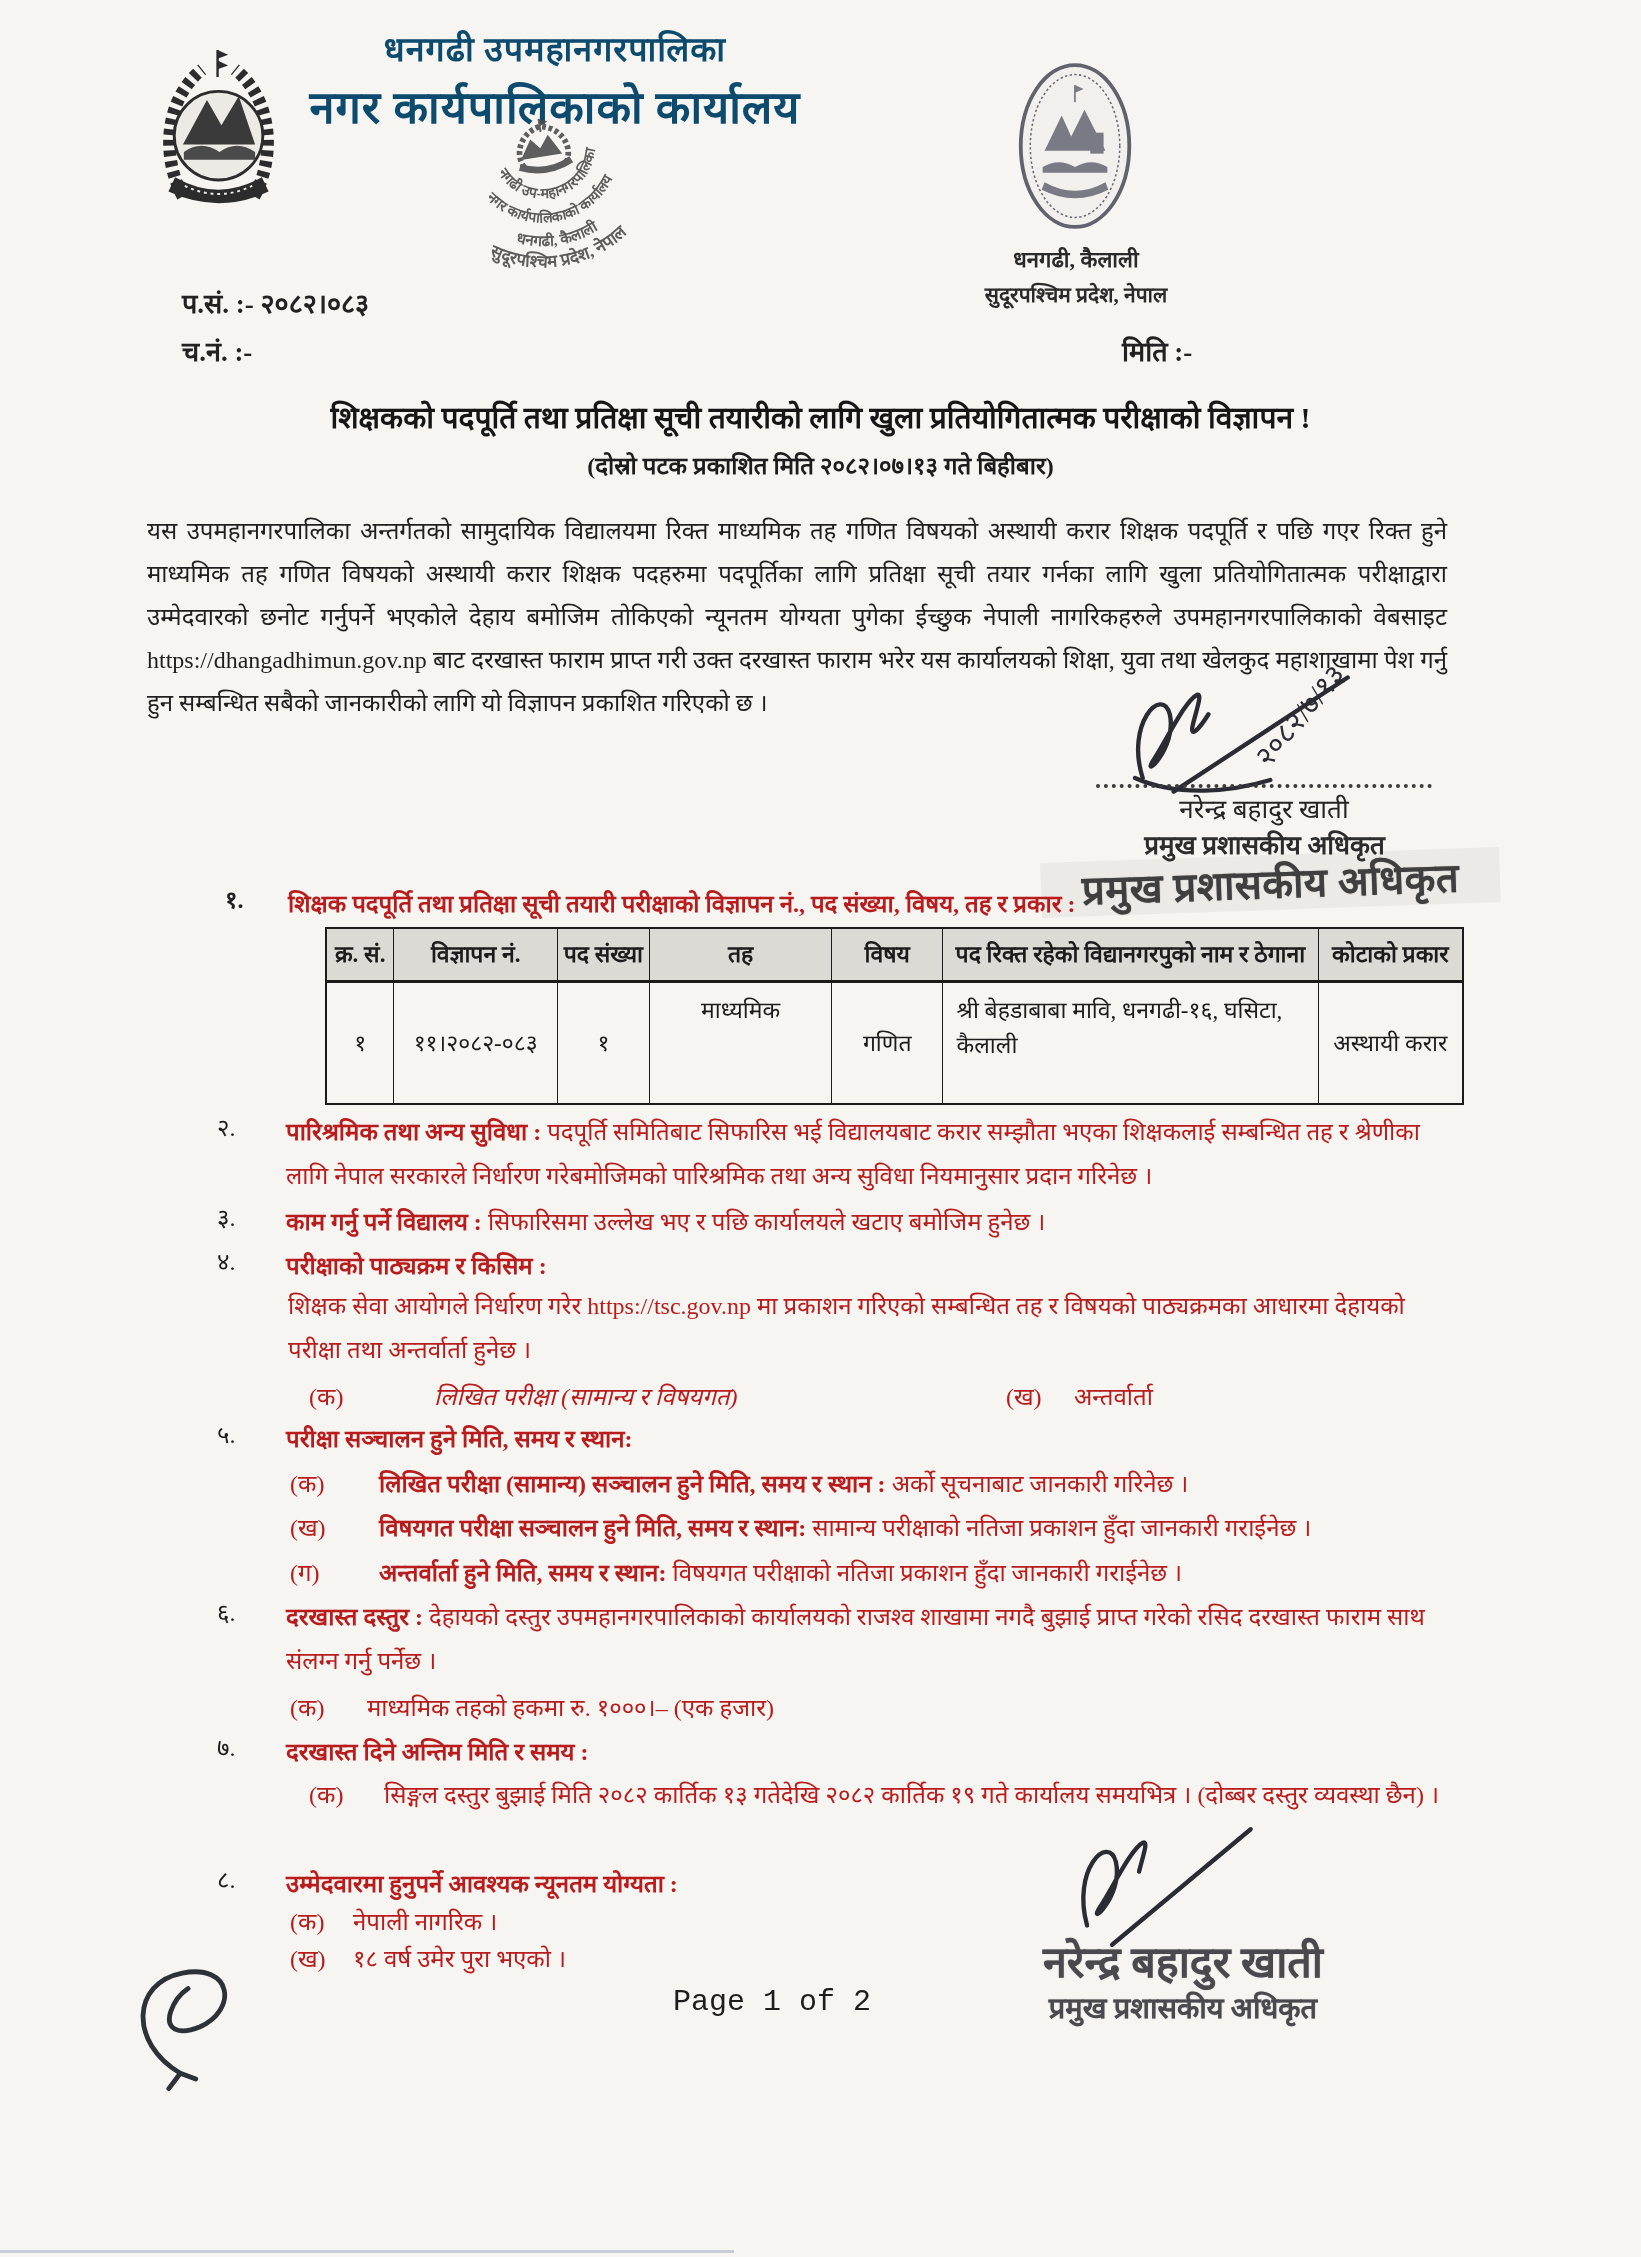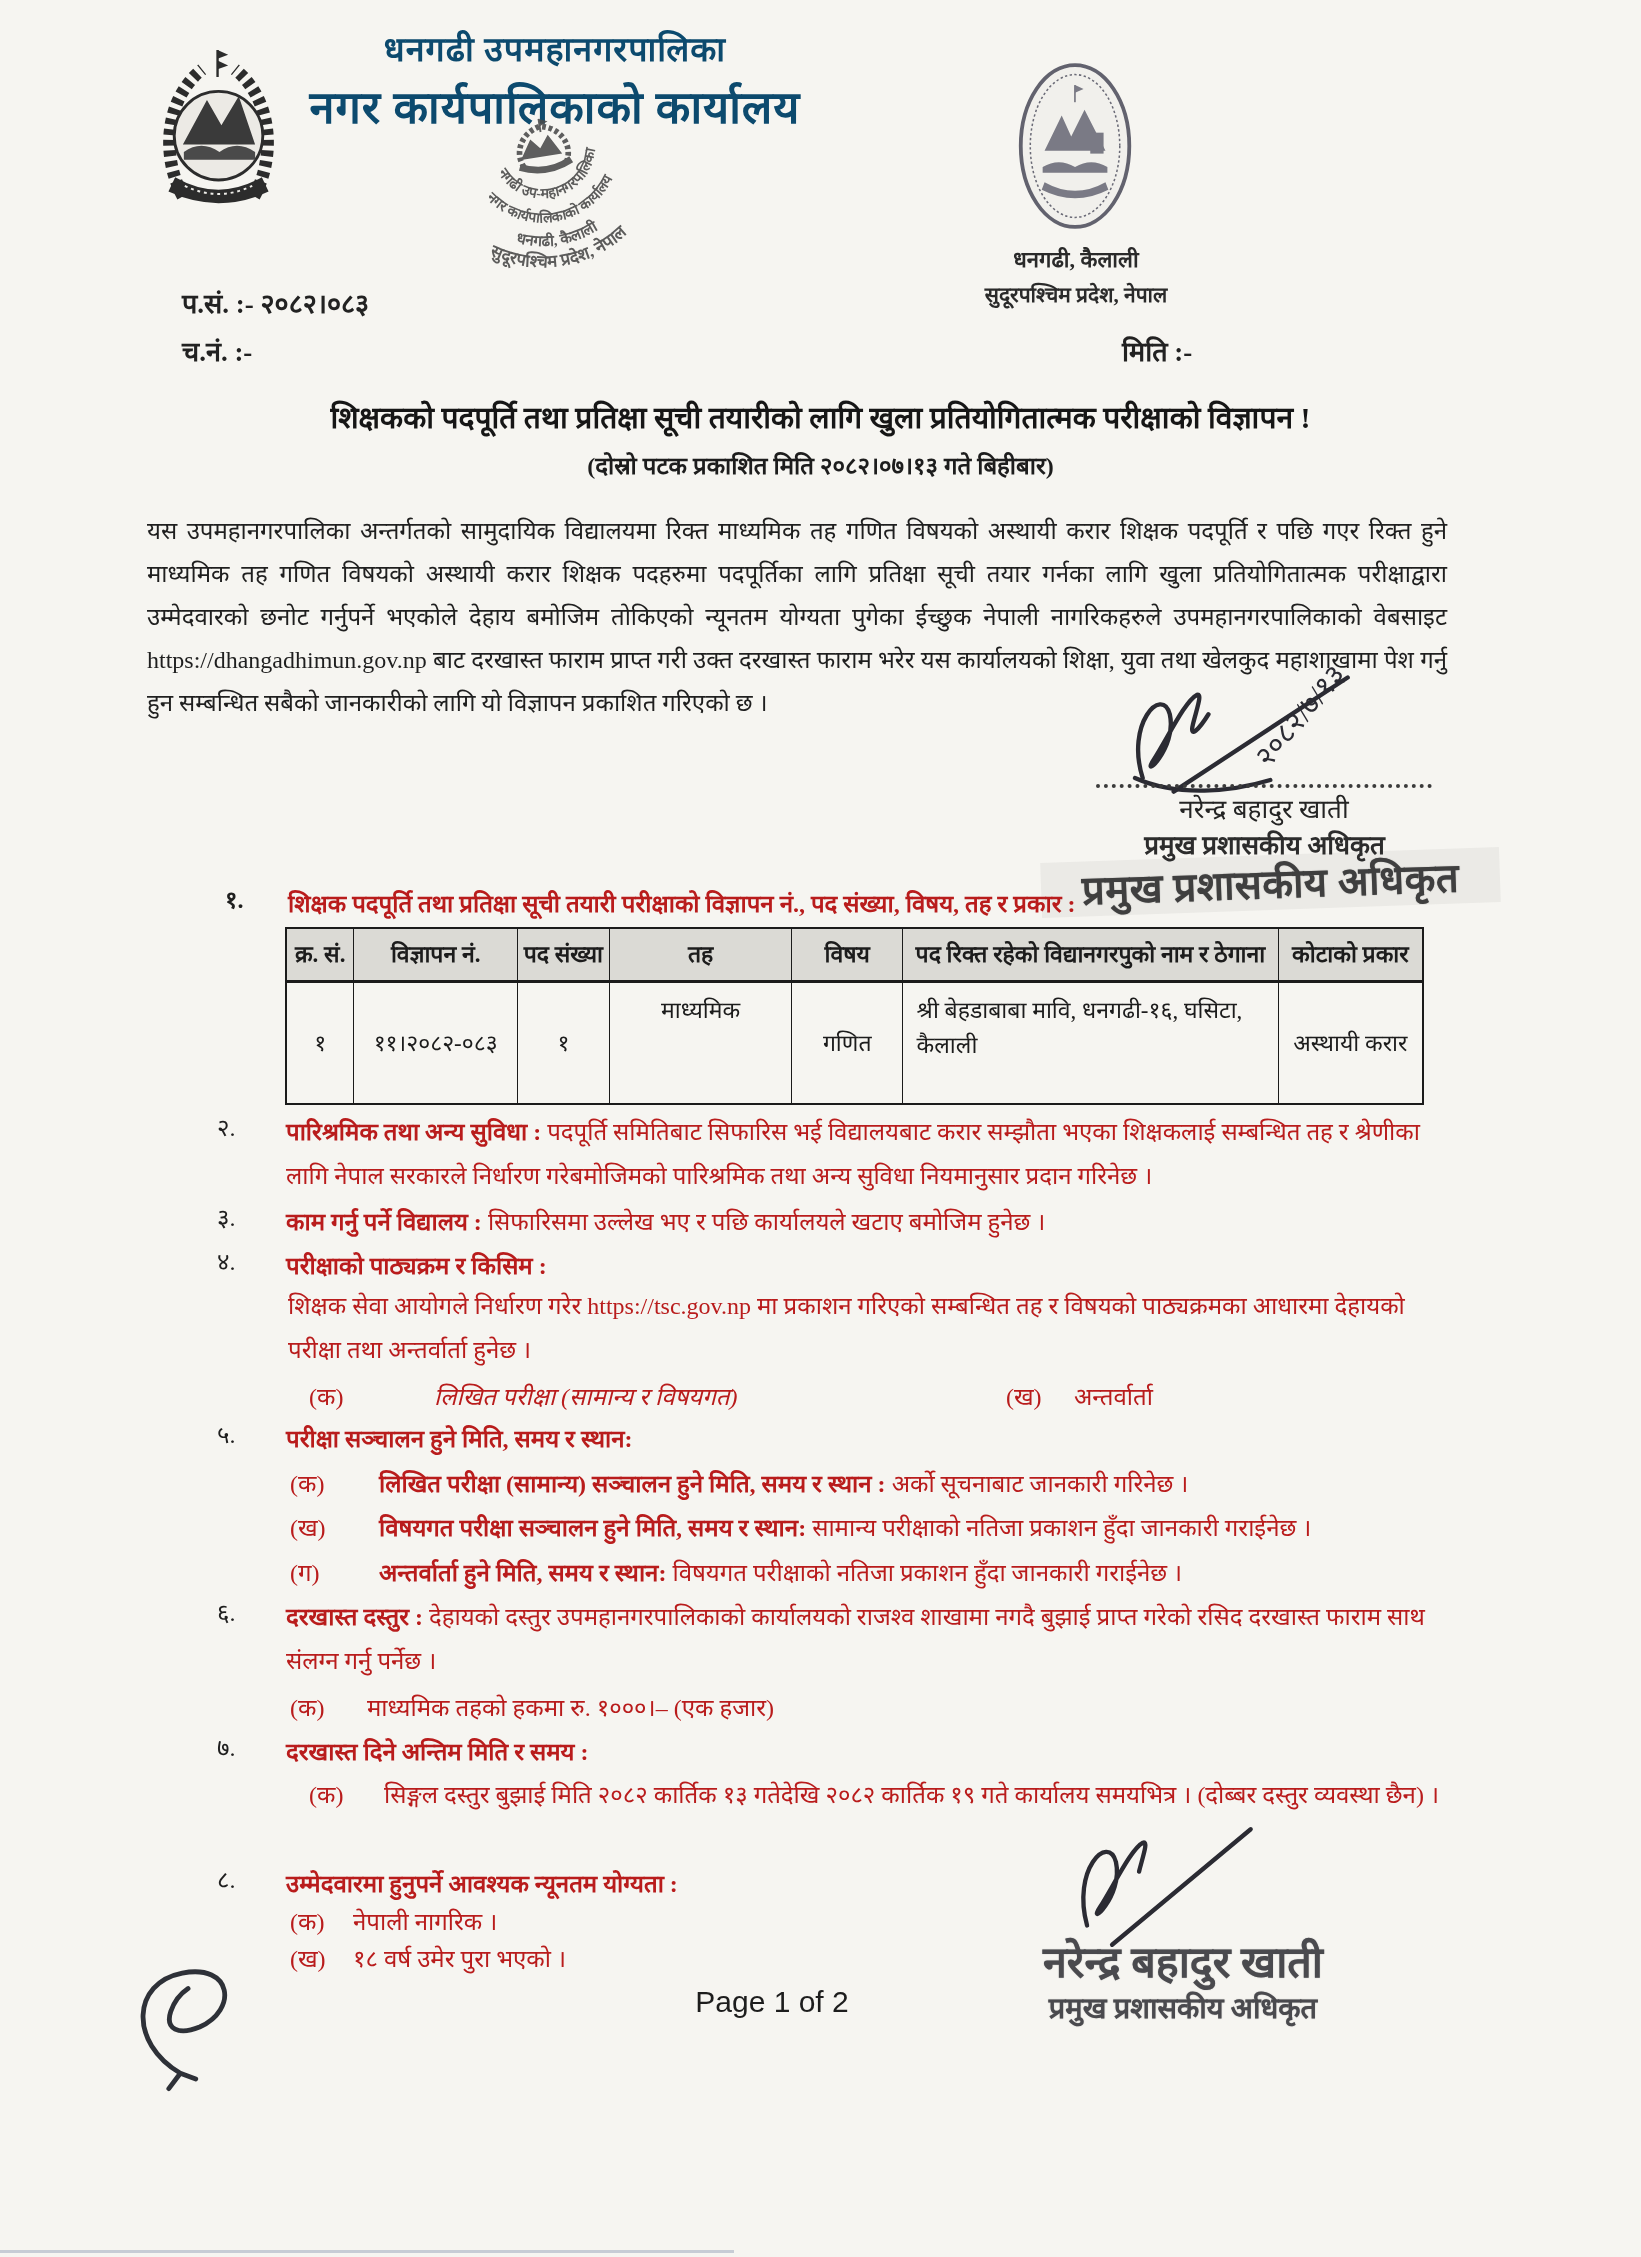--- a/index.html
+++ b/index.html
@@ -41,21 +41,21 @@
   #cao-stamp{left:1041px;top:855px;width:459px;text-align:center;font-size:40px;font-weight:800;
     color:#3f3f3f;transform:rotate(-2deg);letter-spacing:0.5px;background:rgba(70,70,70,.06);
     text-shadow:0 0 1px rgba(60,60,60,.6);}
 
   
   .inum{font-size:24px;color:#1f1f1f;}
   .itext{font-size:24px;line-height:44px;color:#b91c1c;}
   #item1-num{left:225px;top:882px;font-weight:700;}
   #item1-text{left:288px;top:882px;font-weight:700;}
   #vtable{left:285px;top:927px;width:1139px;border-collapse:collapse;font-size:23px;color:#1c1c1c;}
-  #vtable,#vtable th,#vtable td{border:1.9px solid #1b1b1b;}
+  #vtable,#vtable th,#vtable td{border:1.9px solid #1b1b1b;margin-left:40px;}
   #vtable{border-width:2.9px;}
   #vtable thead th{background:#dbdad5;font-weight:700;padding:9.7px 3.9px;line-height:32px;border-bottom-width:3.9px;}
   #vtable tbody td{height:104px;padding:5.8px 7.7px;text-align:center;vertical-align:middle;line-height:35px;}
   #vtable td.va-top{vertical-align:top;padding-top:9.7px;}
   #vtable td.ta-left{text-align:left;padding-left:13.5px;}
 
   
   #item2-num{left:217px;top:1110px;}  #item2-text{left:286px;top:1110px;width:1159px;}
   #item3-num{left:217px;top:1200px;}  #item3-text{left:286px;top:1200px;width:1159px;}
   #item4-num{left:217px;top:1244px;}  #item4-text{left:286px;top:1244px;width:1159px;}
@@ -70,21 +70,21 @@
   #item6-ka-label{left:290px;top:1686px;} #item6-ka-text{left:367px;top:1686px;}
   #item7-num{left:217px;top:1730px;}  #item7-text{left:286px;top:1730px;width:1159px;}
   #item7-ka-label{left:309px;top:1773px;} #item7-ka-text{left:384px;top:1773px;width:1057px;}
   #item8-num{left:217px;top:1862px;}  #item8-text{left:286px;top:1862px;width:1159px;}
   #item8-ka-label{left:290px;top:1900px;} #item8-ka-text{left:353px;top:1900px;}
   #item8-kha-label{left:290px;top:1937px;} #item8-kha-text{left:353px;top:1937px;font-family:Liberation Serif, serif;}
 
   
   #scribble{left:111px;top:1950px;width:183px;height:154px;}
   #page-num{left:579px;top:1985px;width:386px;text-align:center;font-size:30px;color:#1d1d1d;
-    font-family:Liberation Sans, sans-serif;}
+    font-family:Liberation Mono, monospace;}
   #sig2{left:1048px;top:1810px;width:261px;height:154px;}
   #footer-name{left:961px;top:1931px;width:444px;text-align:center;font-size:43px;font-weight:800;
     color:#4a4a4e;text-shadow:0 0 1px rgba(74,74,78,.55);}
   #footer-title{left:961px;top:1987px;width:444px;text-align:center;font-size:29px;font-weight:700;
     color:#4a4a4e;text-shadow:0 0 1px rgba(74,74,78,.5);}
   #scan-artifact{left:0;bottom:3.9px;width:734px;height:2.9px;background:rgba(90,110,150,.30);}
 </style>
 </head>
 <body>
 

